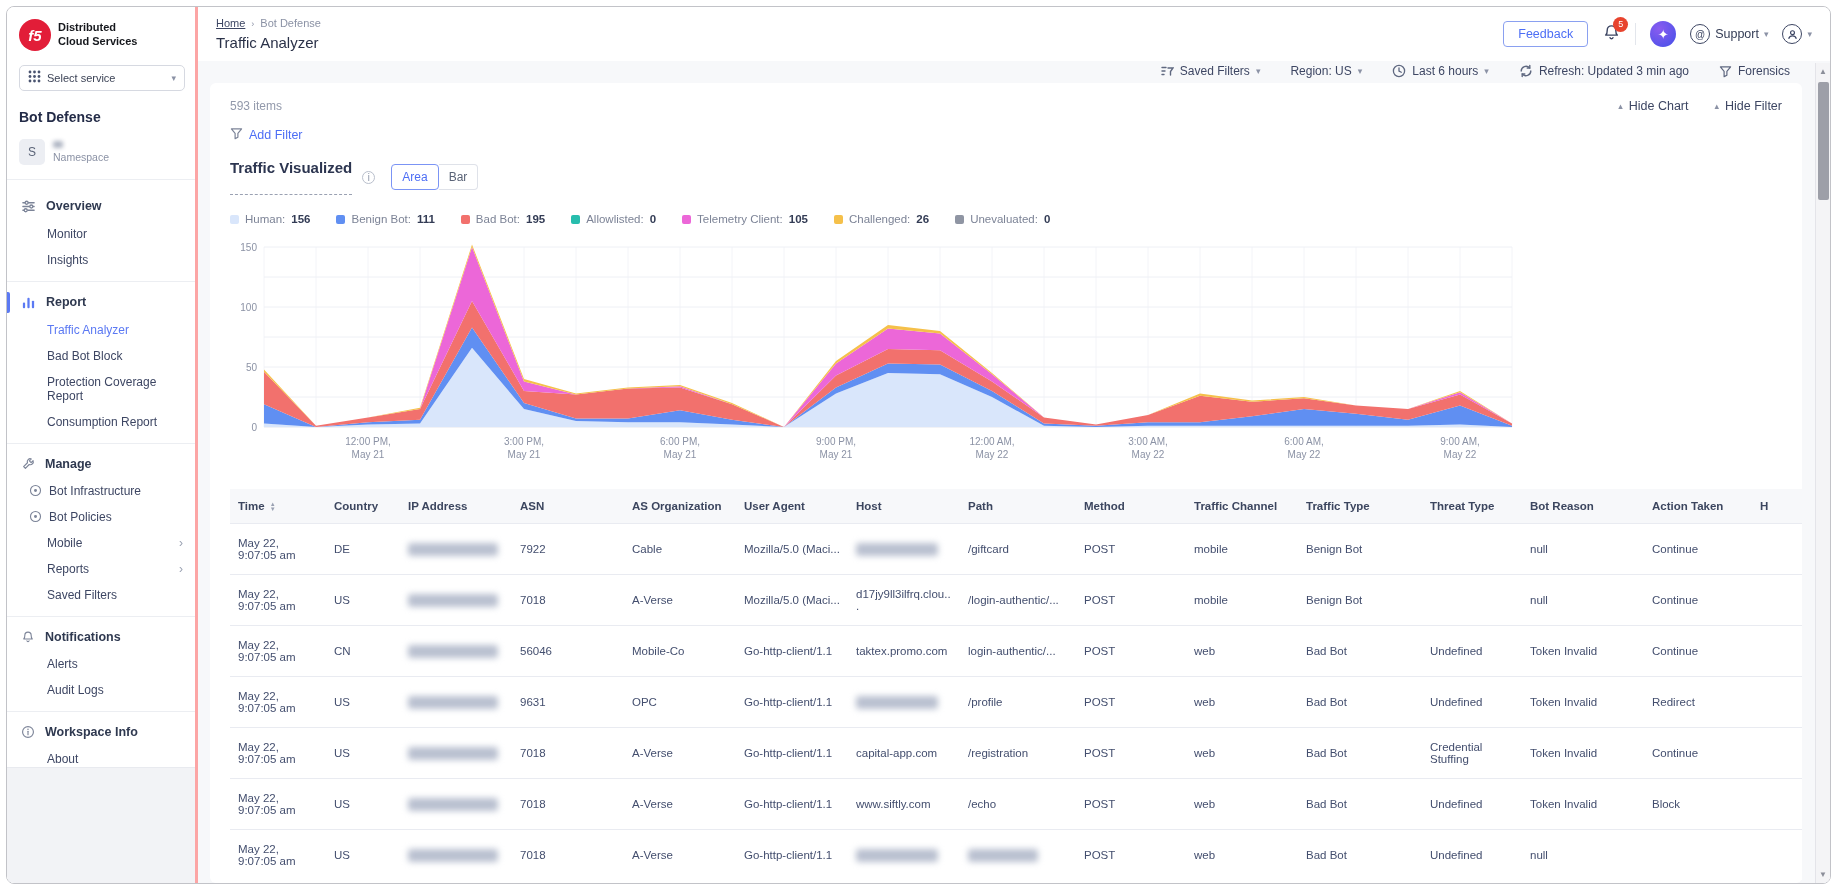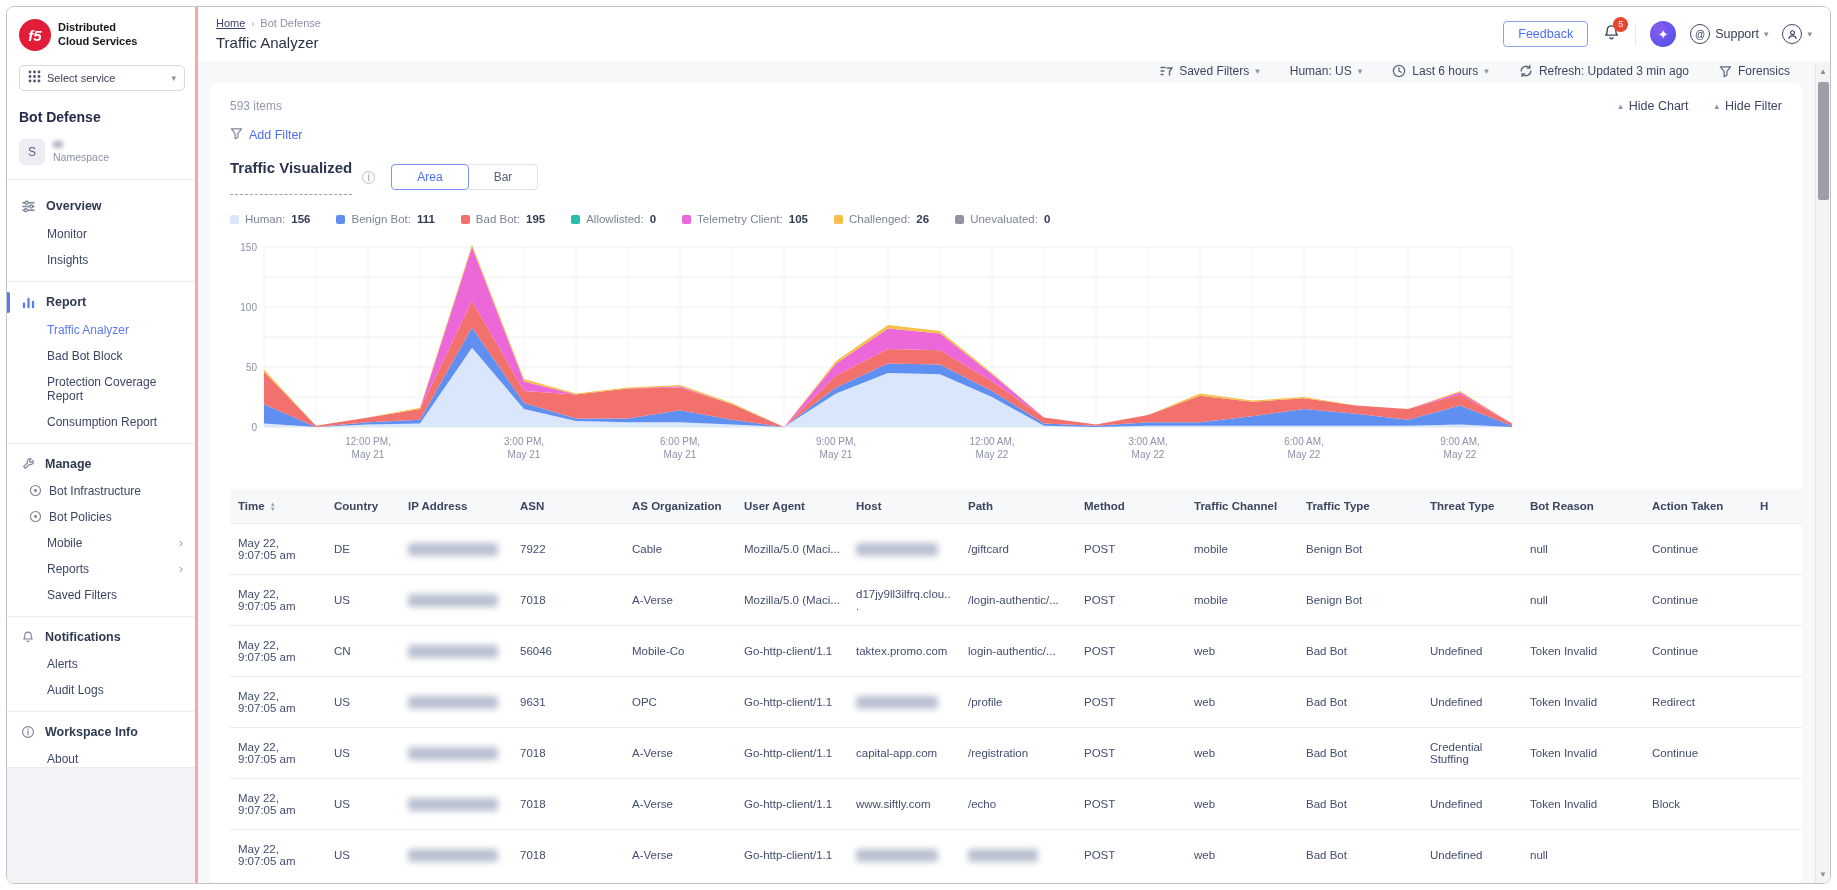--- a/index.html
+++ b/index.html
@@ -84,21 +84,21 @@
   .hide-links { display:flex; gap:26px; }
   .hide-link { display:flex; align-items:center; gap:6px; font-size:12.5px; color:#3d4663; cursor:pointer; }
   .add-filter { display:flex; align-items:center; gap:6px; color:#4d6ef5; font-size:12.5px;
                 margin-top:14px; cursor:pointer; }
   .tv-row { display:flex; align-items:center; gap:10px; margin-top:16px; }
   .tv-title { font-size:15px; font-weight:bold; color:#2c3550; border-bottom:1.5px dashed #9aa1b2;
               padding-bottom:18px; }
   .info-ico { color:#9aa1b2; font-size:11px; border:1px solid #b9bfcc; border-radius:50%;
               width:13px; height:13px; display:flex; align-items:center; justify-content:center; }
   .seg { display:flex; margin-left:6px; }
-  .seg-btn { font-size:12px; padding:5px 25px; border:1px solid #dfe2e9; background:#fff;
+  .seg-btn { font-size:12px; padding:5px 10px; border:1px solid #dfe2e9; background:#fff;
              color:#5a6377; cursor:pointer; font-family:inherit; }
   .seg-btn:first-child { border-radius:4px 0 0 4px; }
   .seg-btn:last-child { border-radius:0 4px 4px 0; border-left:none; }
   .seg-btn.active { border:1px solid #7b94f5; color:#4d6ef5; border-radius:4px; }
 
   .legend { display:flex; gap:26px; margin-top:18px; flex-wrap:wrap; }
   .lg-item { display:flex; align-items:center; gap:6px; font-size:11.5px; color:#7c8396; cursor:pointer; }
   .lg-sw { width:9px; height:9px; border-radius:2px; }
   .lg-val { color:#333c55; font-weight:bold; }
 
@@ -343,21 +343,21 @@
           <span class="ico">
             <svg width="13" height="12" viewBox="0 0 13 12" stroke="#5f6880" stroke-width="1.4" stroke-linecap="round">
               <path d="M1 2.5 L5 2.5 M1 6 L4 6 M1 9.5 L3 9.5"></path>
                 <path d="M7 3 L12 3 L9.5 6.5 L9.5 10" fill="none"></path>
             </svg>
           </span>
           <span>Saved Filters</span>
           <span class="chev">▾</span>
         </div>
         <div class="fb-item">
-          <span>Human: US</span>
+          <span>Region: US</span>
           <span class="chev">▾</span>
         </div>
         <div class="fb-item">
           <span class="ico">
             <svg width="14" height="14" viewBox="0 0 14 14" fill="none" stroke="#5f6880" stroke-width="1.3">
               <circle cx="7" cy="7" r="5.6"></circle>
                 <path d="M7 3.8 V7 L9.3 8.3" stroke-linecap="round"></path>
             </svg>
           </span>
           <span>Last 6 hours</span>

